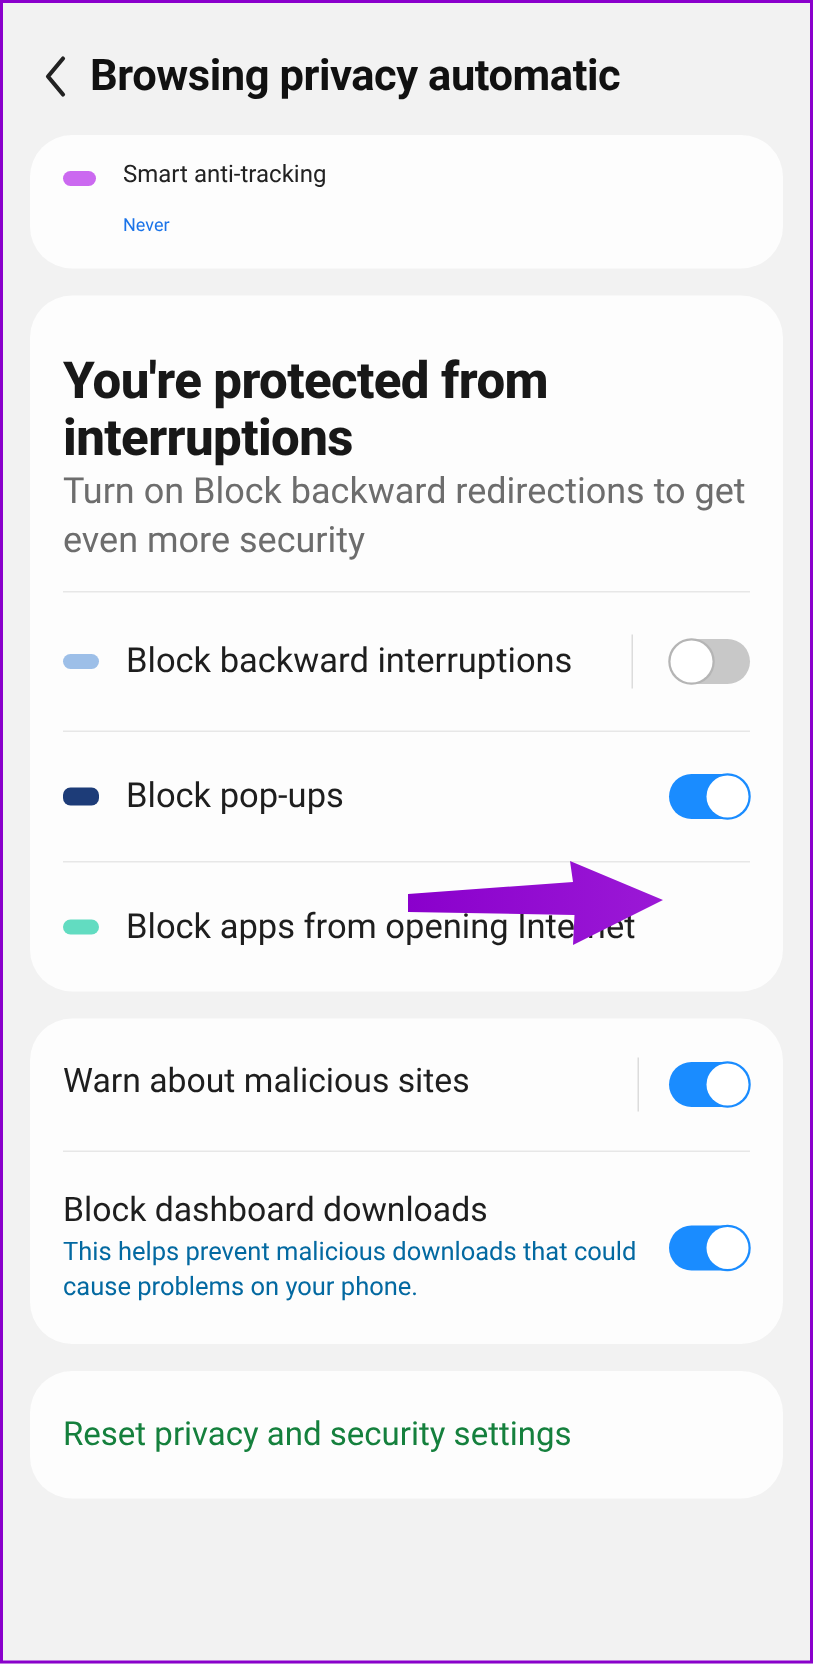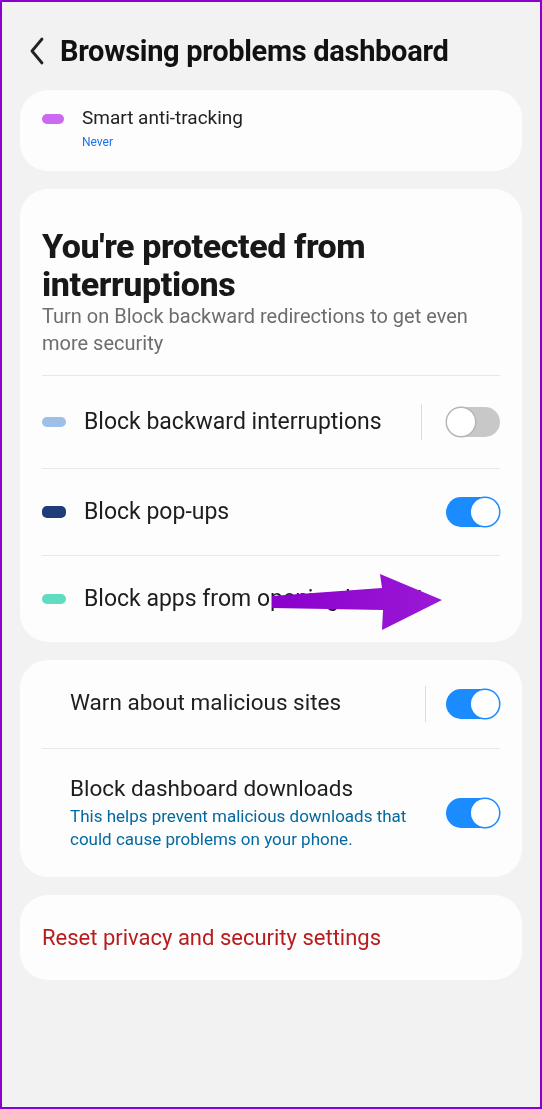--- a/index.html
+++ b/index.html
@@ -46,36 +46,36 @@
     align-items: flex-start;
     padding: 16px 22px 22px 22px;
     gap: 18px;
   }
   .pill-purple {
     width: 22px; height: 10px; border-radius: 6px;
     background: #cb69f0;
     margin-top: 8px;
     flex: 0 0 auto;
   }
-  .sat-text .t1 { font-size: 19px; color: #222; margin-bottom: 6px; text-align: right; }
+  .sat-text .t1 { font-size: 16px; color: #222; margin-bottom: 18px; text-align: right; }
   .sat-text .t2 { font-size: 12px; color: #1a73e8; }
 
   
   .prot-head {
     padding: 38px 22px 18px 22px;
   }
   .prot-head h2 {
     font-size: 34px;
     font-weight: 800;
     color: #181818;
     line-height: 1.12;
     letter-spacing: -0.4px;
   }
   .prot-head p {
-    font-size: 20px;
+    font-size: 24px;
     color: #6d6d6d;
     line-height: 1.35;
   }
 
   .divider {
     border: none;
     border-top: 1px solid #e7e7e7;
     margin: 0 22px;
   }
 
@@ -129,33 +129,33 @@
   .toggle.on  { background: #1a8cff; }
   .toggle.on .knob  { right: 1px; box-shadow: 0 0 0 1.5px #1a8cff; }
 
   
   .row2 {
     display: flex;
     align-items: center;
     padding: 26px 22px;
     gap: 14px;
   }
-  .row2 .txt { flex: 1 1 auto; margin-left: 28px; }
+  .row2 .txt { flex: 1 1 auto; }
   .row2 .txt .l1 { font-size: 22.5px; color: #1e1e1e; margin-bottom: 4px; }
   .row2 .txt .l2 { font-size: 17px; color: #0369a1; line-height: 1.35; }
 
   
   .reset-card {
     background: #fdfdfd;
     border-radius: 28px;
     padding: 30px 22px;
   }
   .reset-label {
     font-size: 22px;
-    color: #b91c1c;
+    color: #15803d;
   }
 
   
   .arrow {
     position: absolute;
     left: 270px;
     top: 572px;
     width: 170px;
     height: 60px;
     pointer-events: none;
@@ -163,21 +163,21 @@
 </style>
 </head>
 <body>
 
 <div class="screen">
 
   <div class="header">
     <svg class="back-chevron" viewBox="0 0 18 30">
       <polyline points="14,3 4,15 14,27" fill="none" stroke="#222" stroke-width="2.8" stroke-linecap="round" stroke-linejoin="round"></polyline>
     </svg>
-    <div class="header-title">Browsing problems dashboard</div>
+    <div class="header-title">Browsing privacy automatic</div>
   </div>
 
   <div class="card tight">
     <div class="row-sat">
       <div class="pill-purple"></div>
       <div class="sat-text">
         <div class="t1">Smart anti-tracking</div>
         <div class="t2">Never</div>
       </div>
     </div>

